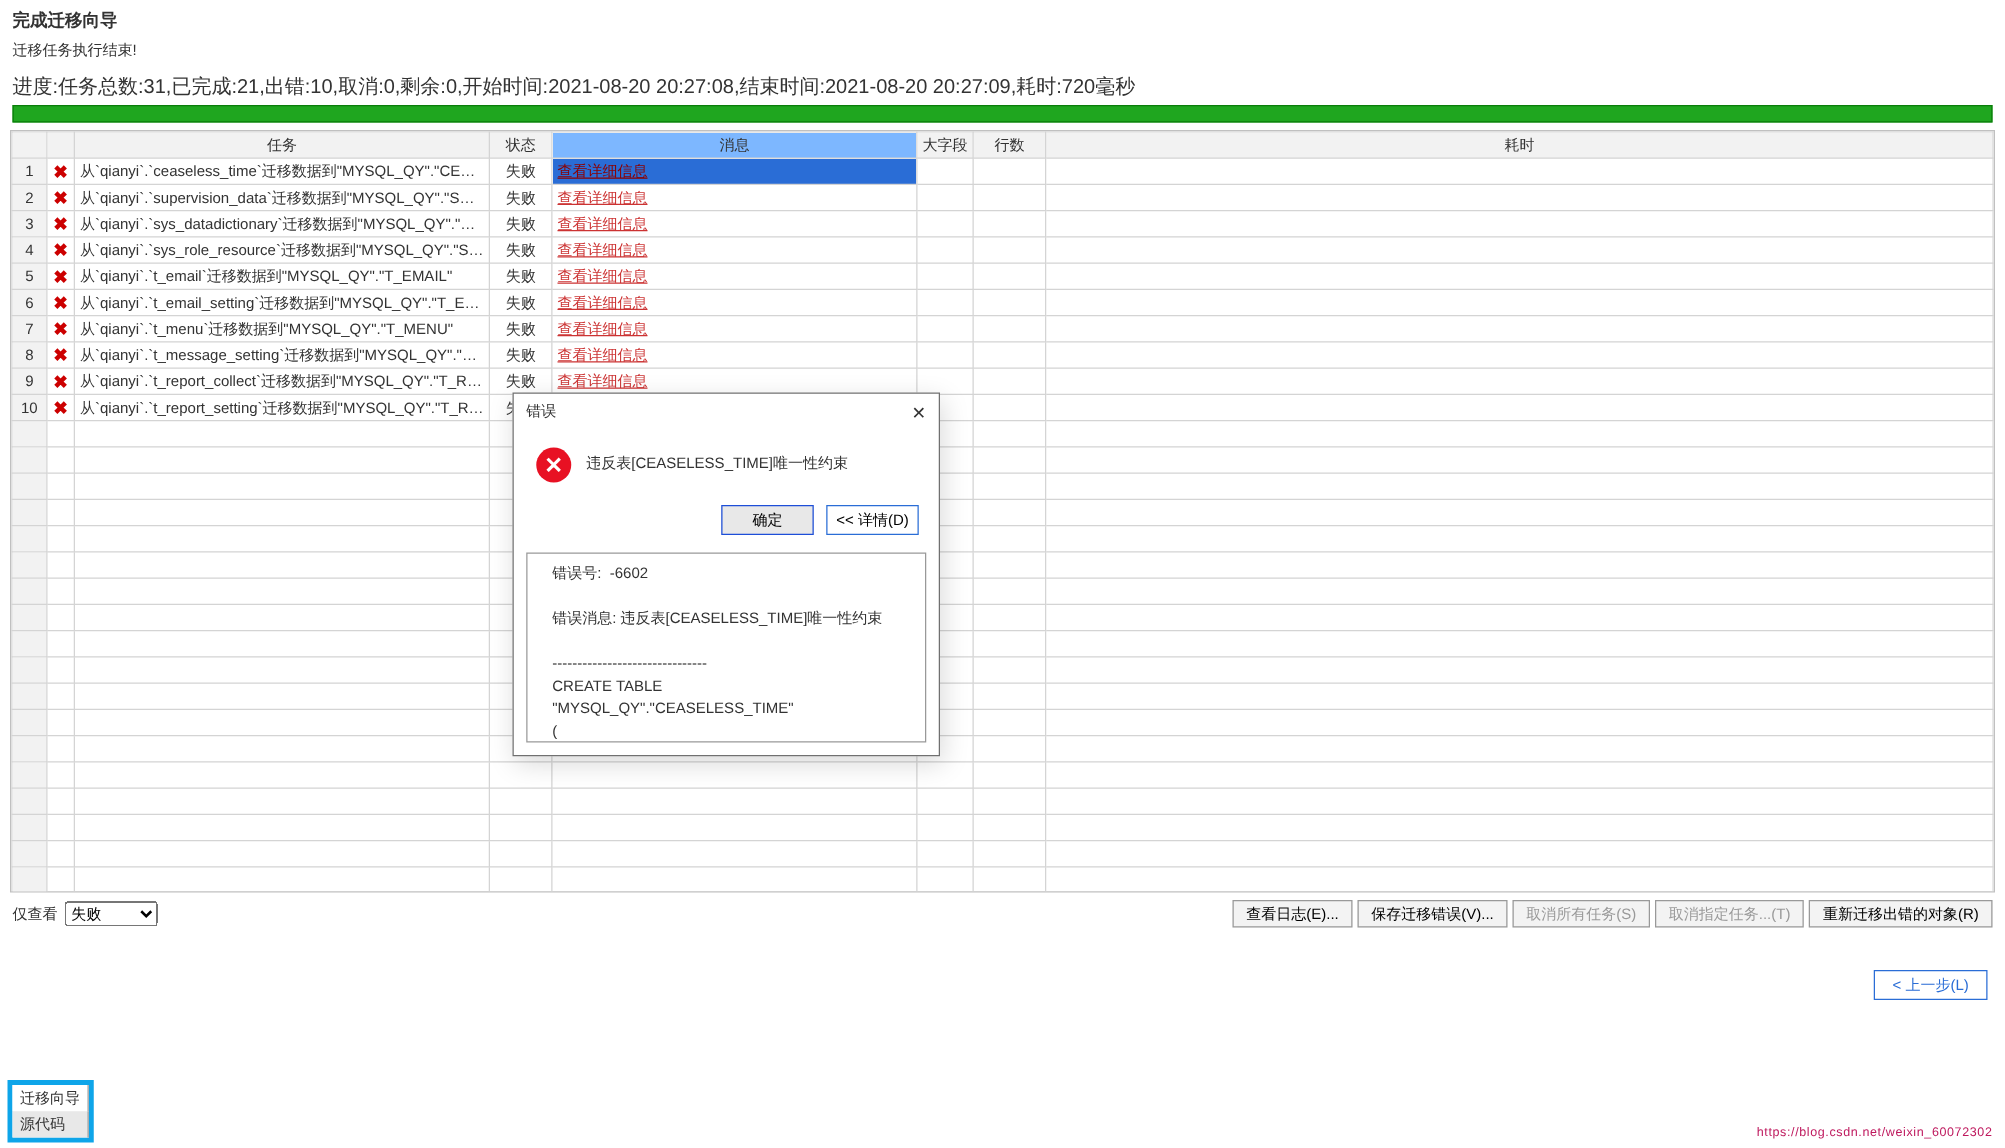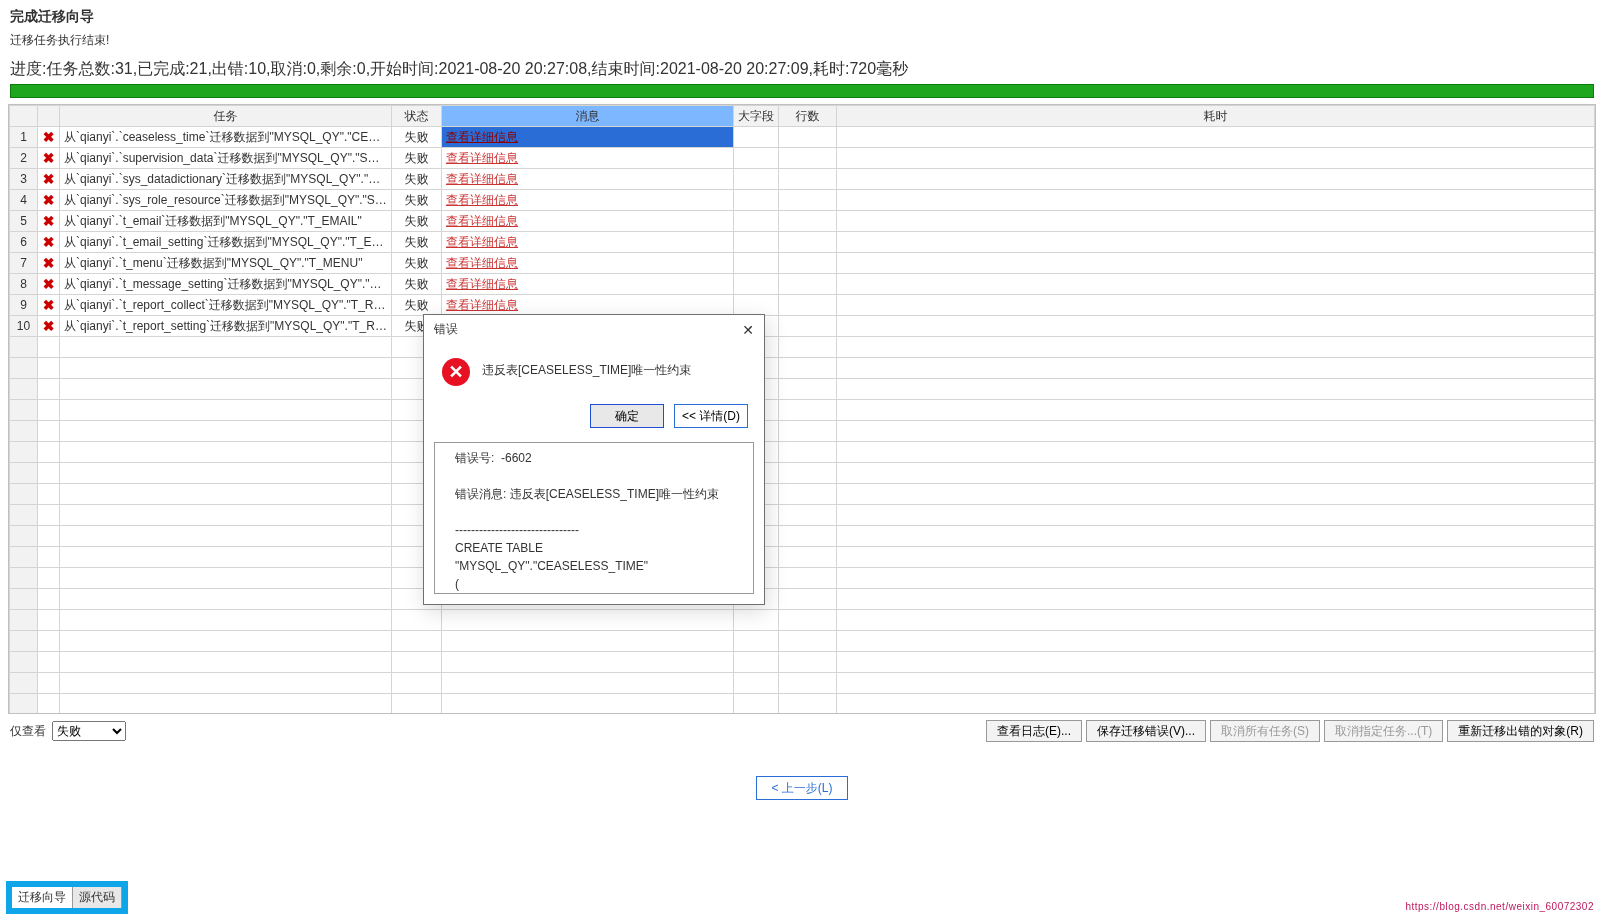--- a/index.html
+++ b/index.html
@@ -29,29 +29,29 @@
 td.msg { text-align: left; }
 td.msg a { color: #cc3333; text-decoration: underline; cursor: pointer; }
 tr.selected td.msg { background: #2a6dd6; }
 tr.selected td.msg a { color: #8b0000; }
 th.selected { background: #7db7ff; }
 .filter-row { display: flex; align-items: center; gap: 6px; padding: 6px 10px; }
 .filter-row select { width: 74px; height: 20px; font-size: 12px; }
 .btn-row { display: flex; gap: 4px; margin-left: auto; }
 .btn { height: 22px; padding: 0 10px; border: 1px solid #999; background: #f3f3f3; font-size: 12px; cursor: pointer; }
 .btn:disabled { color: #999; }
-.nav-btn-row { display: flex; justify-content: center; padding: 28px 14px 8px; }
+.nav-btn-row { display: flex; justify-content: flex-end; padding: 28px 14px 8px; }
 .nav-btn { height: 24px; padding: 0 14px; border: 1px solid #2a6dd6; background: #fff; color: #2a6dd6; font-size: 12px; cursor: pointer; }
-.bottom-tabs { position: absolute; bottom: 4px; left: 6px; display: flex; border: 6px solid #0ea5e9; }
+.bottom-tabs { position: absolute; bottom: 4px; left: 6px; display: flex; border: 4px solid #0ea5e9; flex-direction: column; }
 .bottom-tabs .tab { padding: 2px 6px; border-right: 1px solid #999; font-size: 12px; cursor: pointer; background: #e8e8e8; }
 .bottom-tabs .tab.active { background: #fff; }
 .watermark { position: absolute; bottom: 6px; right: 10px; color: #be185d; font-size: 10px; letter-spacing: 0.5px; }
 
 
-.dialog { position: absolute; top: 314px; left: 423px; width: 342px; background: #fff; border: 1px solid #707070; box-shadow: 2px 6px 20px rgba(0,0,0,0.15); }
+.dialog { position: absolute; top: 314px; left: 410px; width: 342px; background: #fff; border: 1px solid #707070; box-shadow: 2px 6px 20px rgba(0,0,0,0.15); }
 .dlg-title { display: flex; align-items: center; justify-content: space-between; padding: 6px 10px; font-size: 12px; }
 .dlg-close { cursor: pointer; font-size: 14px; }
 .dlg-body { padding: 14px 18px 10px; display: flex; gap: 12px; align-items: flex-start; }
 .dlg-xicon { width: 28px; height: 28px; border-radius: 50%; background: #e81123; display: flex; align-items: center; justify-content: center; color: #fff; font-size: 18px; font-weight: bold; flex-shrink: 0; }
 .dlg-msg { font-size: 12px; padding-top: 4px; }
 .dlg-btns { display: flex; justify-content: flex-end; gap: 10px; padding: 8px 16px 14px; }
 .dlg-btn { height: 24px; min-width: 74px; border: 1px solid #1d4ed8; background: #e8e8e8; font-size: 12px; cursor: pointer; }
 .dlg-btn.det { border: 1px solid #2a6dd6; background: #fff; }
 .dlg-detail { margin: 0 10px 10px; border: 1px solid #999; height: 152px; overflow-y: scroll; padding: 6px 20px; font-size: 12px; line-height: 1.5; font-family: "Microsoft YaHei", Arial; }
 </style>

